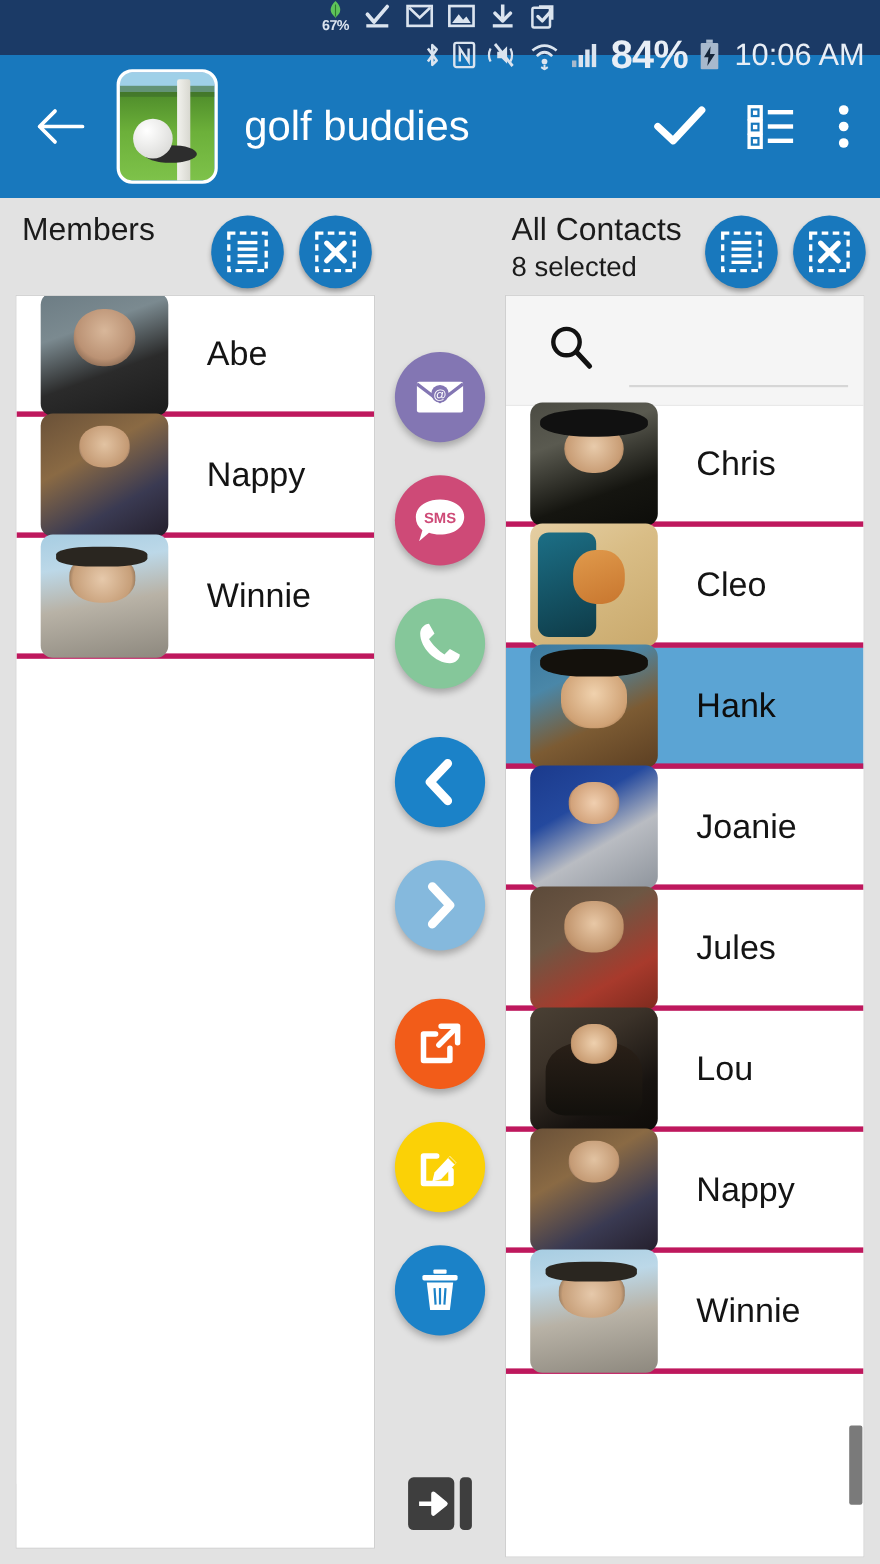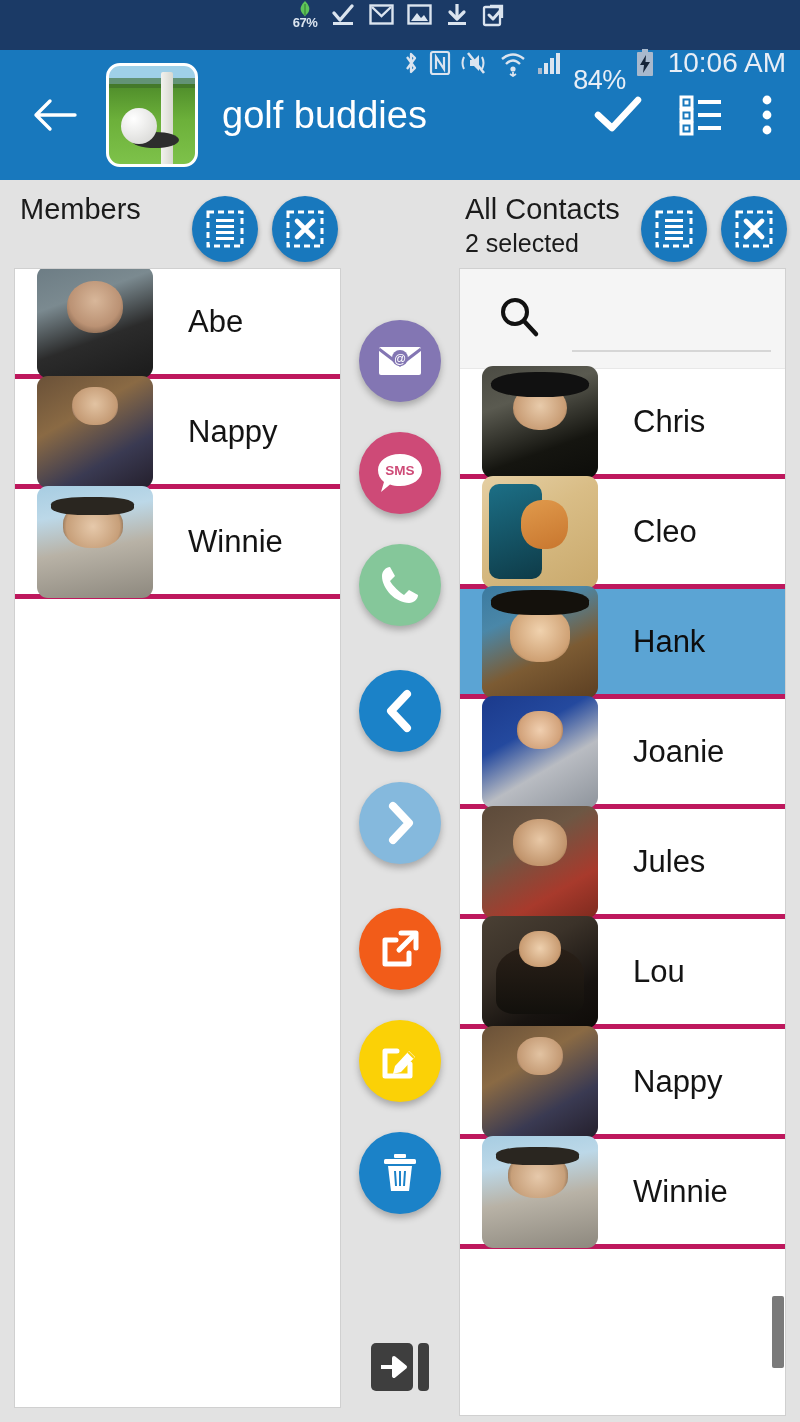--- a/index.html
+++ b/index.html
@@ -13,21 +13,21 @@
   
   .statusbar {
     height: 50px; background: #1b3a66; display: flex; align-items: center;
     padding: 0 14px; color: #e8eef6; position: relative; flex-direction: column;
   }
   .sb-left { display: flex; align-items: center; gap: 13px; }
   .sb-right { display: flex; align-items: center; gap: 9px; margin-left: auto; }
   .sb-ico { display: block; }
   .eco-wrap { display: flex; flex-direction: column; align-items: center; line-height: 1; }
   .eco-pct { font-size: 13px; font-weight: bold; letter-spacing: -0.5px; color: #dbe4ef; margin-top: -2px;}
-  .sb-pct { font-size: 27px; font-weight: 400; letter-spacing: -0.5px; margin-top: 36px; }
+  .sb-pct { font-size: 36px; font-weight: 700; letter-spacing: -0.5px; }
   .sb-time { font-size: 28px; font-weight: 500; letter-spacing: 0px; margin-left: 4px; }
 
   
   .appbar {
     height: 130px; background: #1878bd; display: flex; align-items: center;
     padding: 0 26px 0 30px; gap: 0;
   }
   .back-btn { width: 58px; display: flex; align-items: center; justify-content: flex-start; cursor: pointer; }
   .group-thumb {
     width: 92px; height: 104px; border-radius: 14px; border: 3px solid #ffffff;
@@ -395,21 +395,21 @@
             <rect x="4" y="5" width="42" height="48" fill="#3e3e3e" rx="5"></rect>
             <rect x="51" y="5" width="11" height="48" fill="#3e3e3e" rx="4"></rect>
             <path d="M14 29 L34 29 M27 20 L38 29 L27 38 Z" stroke="#ffffff" stroke-width="4" fill="#ffffff" stroke-linejoin="round"></path>
           </svg>
       </div>
     </div>
 
     <div class="panel panel-right">
       <div class="panel-head">
         <div class="panel-title">All Contacts</div>
-        <div class="panel-sub">2 selected</div>
+        <div class="panel-sub">8 selected</div>
         <div class="head-btns">
           <div class="circ-btn">
             <svg width="38" height="38" viewBox="0 0 38 38">
                 <rect x="2" y="2" width="34" height="34" stroke="#ffffff" stroke-width="3" fill="none" stroke-dasharray="6 4"></rect>
                 <rect x="10" y="9" width="18" height="3" fill="#ffffff"></rect>
                 <rect x="10" y="15" width="18" height="3" fill="#ffffff"></rect>
                 <rect x="10" y="21" width="18" height="3" fill="#ffffff"></rect>
                 <rect x="10" y="27" width="18" height="3" fill="#ffffff"></rect>
               </svg>
           </div>

